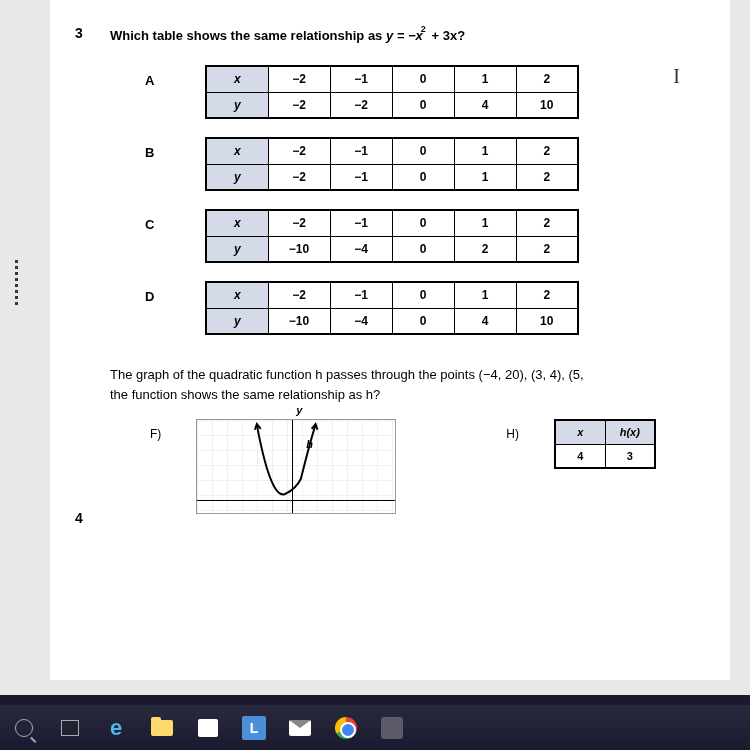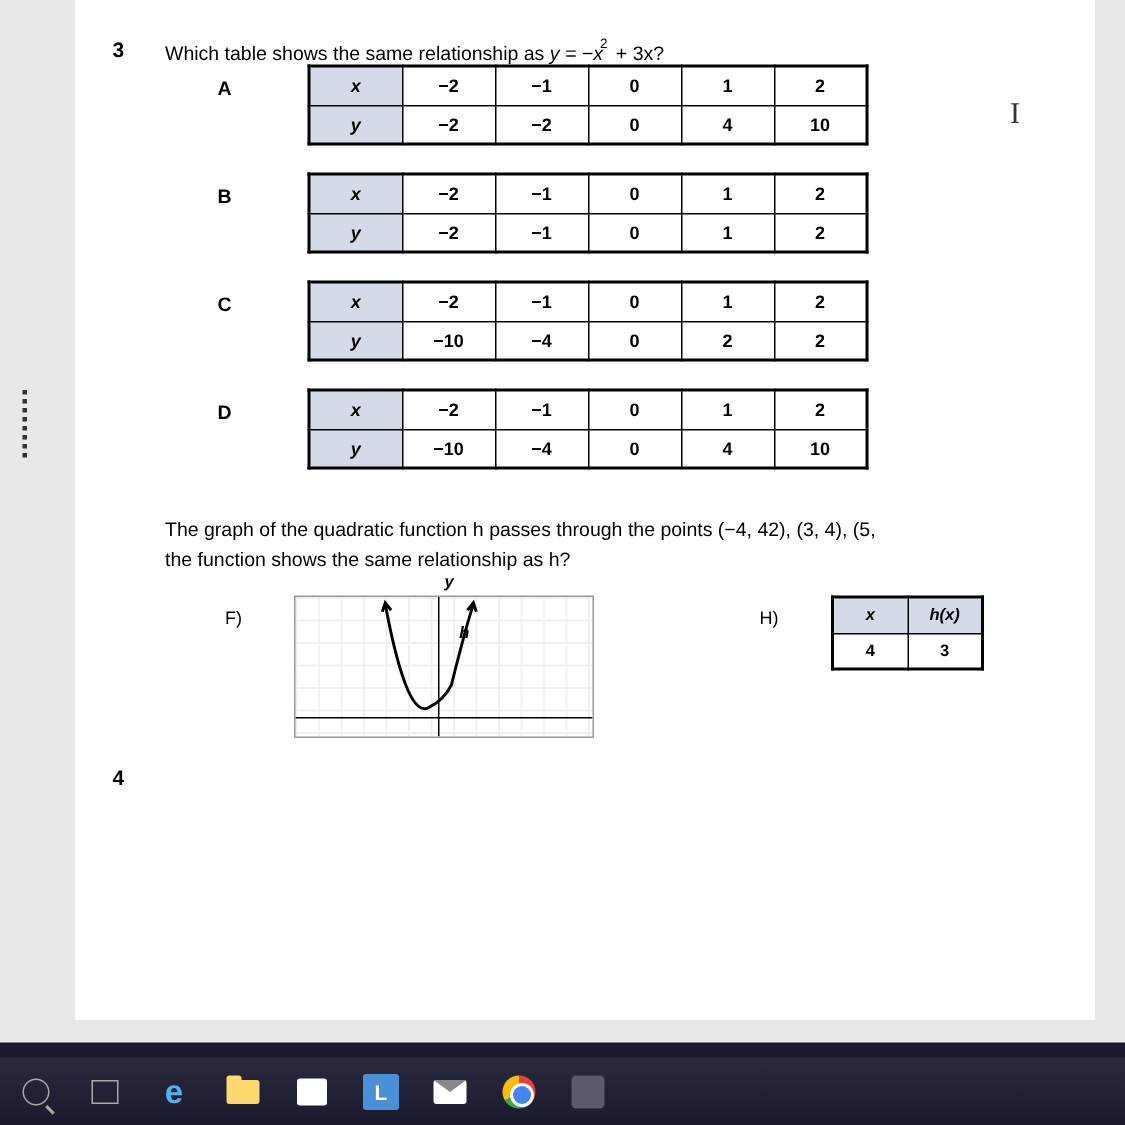--- a/index.html
+++ b/index.html
@@ -30,22 +30,22 @@
       font-weight: bold;
       font-size: 14px;
       position: absolute;
       left: 25px;
     }
     .q3-num { top: 25px; }
     .q4-num { top: 510px; }
     .question-text {
       font-size: 13px;
       margin-left: 45px;
-      margin-bottom: 0;
-      font-weight: normal;
+      margin-bottom: 22px;
+      font-weight: bold;
     }
     .q3-text { margin-top: 8px; }
     .equation { font-style: italic; position: relative; }
     .sup { font-size: 9px; position: relative; top: -8px; left: -2px; }
     .option-row {
       display: flex;
       align-items: flex-start;
       margin-bottom: 18px;
       margin-left: 80px;
     }
@@ -286,21 +286,21 @@
           <td>0</td>
           <td>4</td>
           <td>10</td>
         </tr>
       </tbody>
         </table>
     </div>
 
     <div class="q4-section">
       <div class="question-num q4-num">4</div>
-      <div class="q4-text">The graph of the quadratic function h passes through the points (−4, 42), (3, 4), (5,</div>
+      <div class="q4-text">The graph of the quadratic function h passes through the points (−4, 20), (3, 4), (5,</div>
       <div class="q4-text">the function shows the same relationship as h?</div>
 
       <div class="q4-options">
         <div class="opt-f">
           <div class="opt-f-label">F)</div>
           <div style="position:relative">
             <div class="y-axis-label">y</div>
             <div class="graph-box">
               <div class="axis-v"></div>
               <div class="axis-h"></div>

